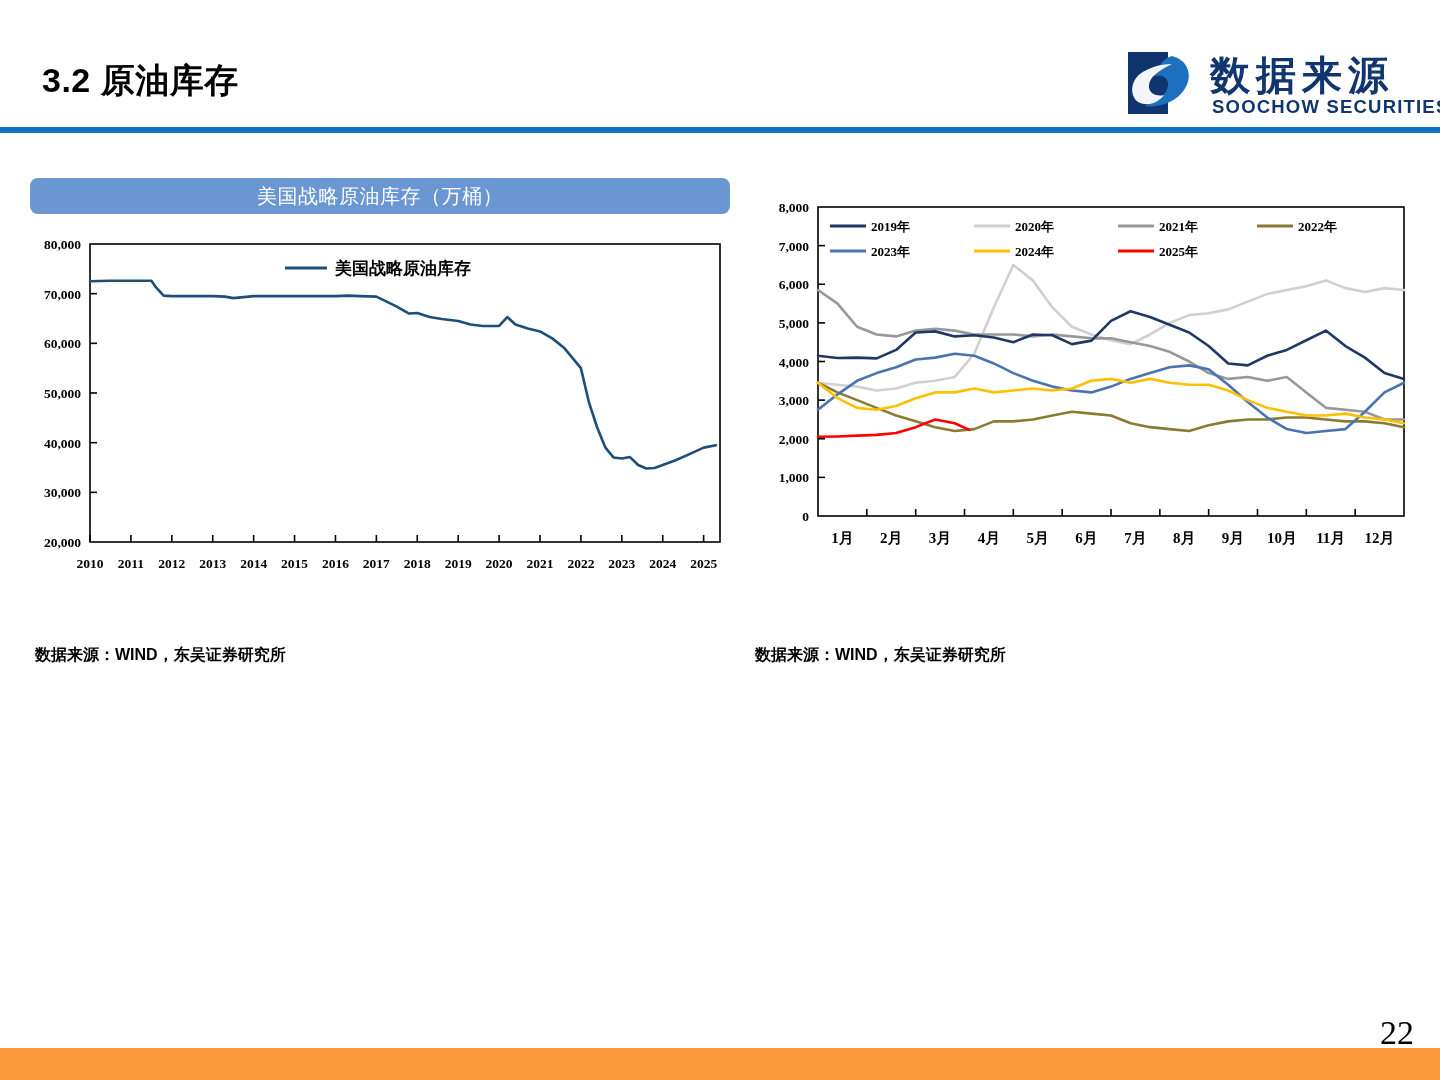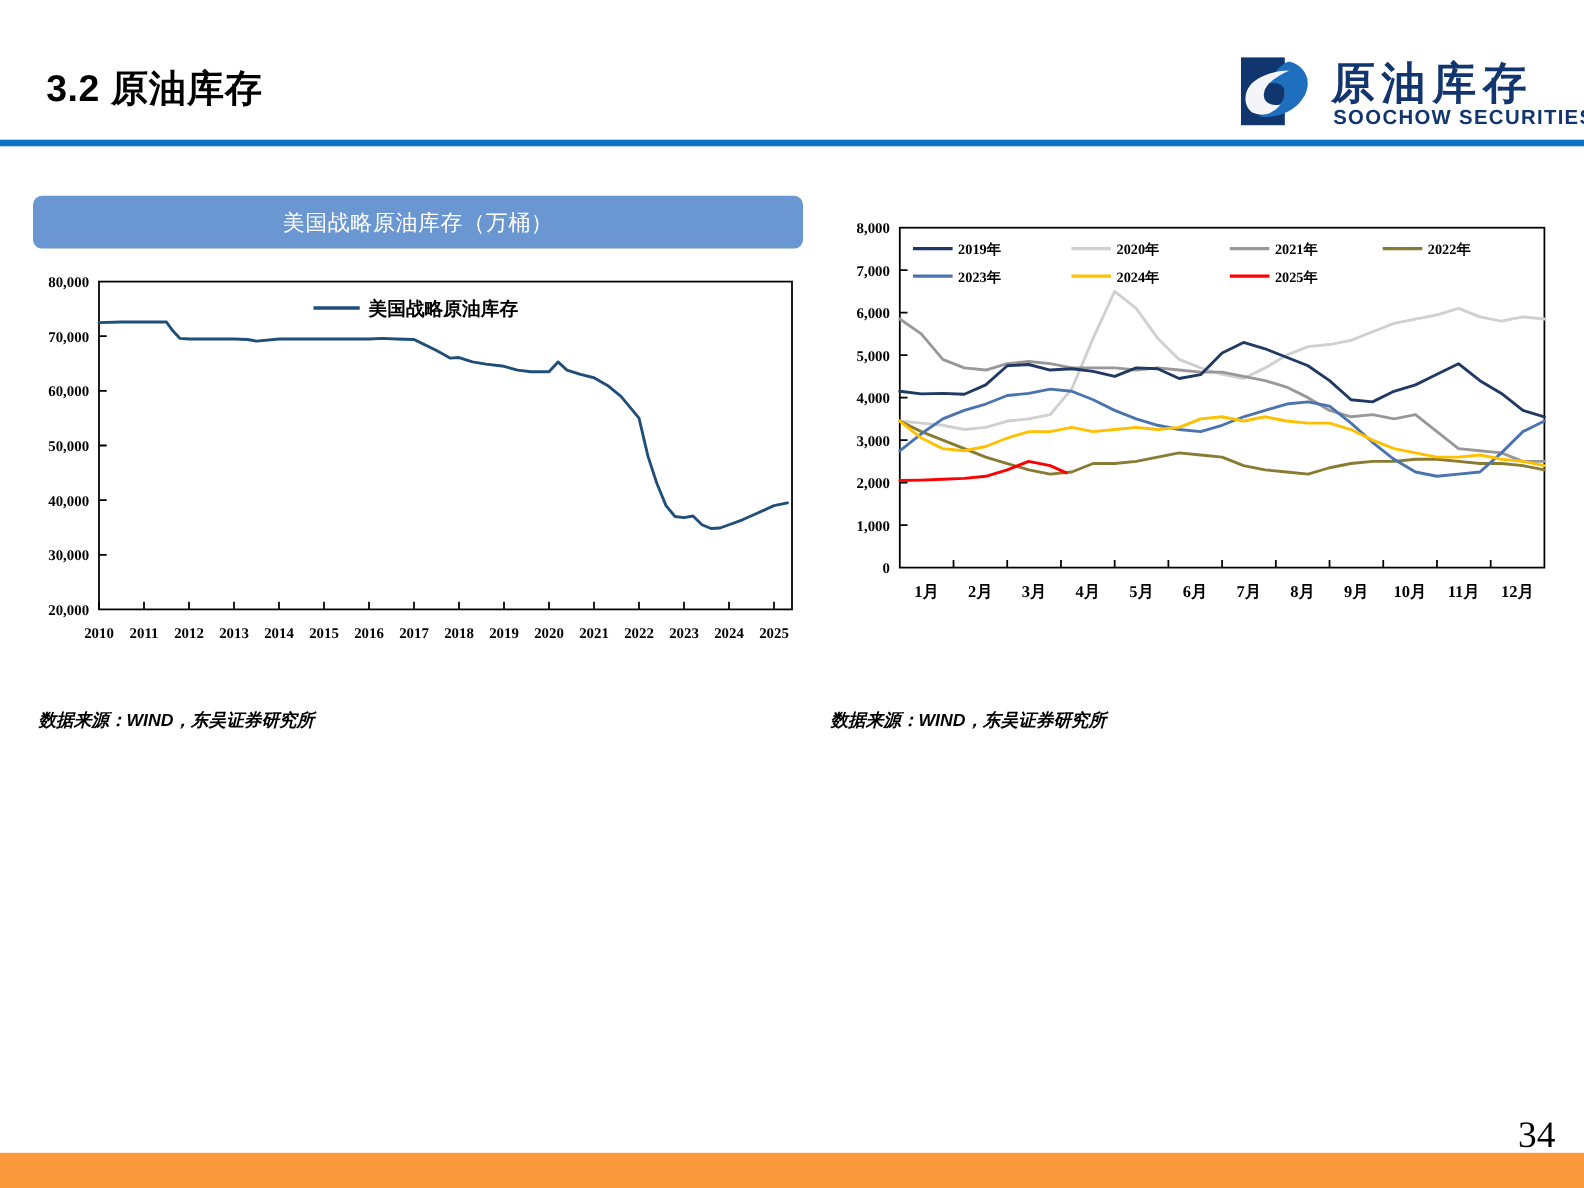--- a/index.html
+++ b/index.html
@@ -74,21 +74,21 @@
     color: #11356E;
     white-space: nowrap;
   }
 
   
   .panel { position: absolute; top: 178px; }
   #panel-left  { left: 30px;  width: 700px; }
   #panel-right { left: 752px; width: 660px; }
 
   .panel-title {
-    height: 48px;
+    height: 36px;
     border-radius: 8px;
     background: #6A96D2;
     color: #ffffff;
     font-size: 20px;
     display: flex;
     align-items: center;
     justify-content: center;
     letter-spacing: 0.5px;
   }
 
@@ -96,21 +96,20 @@
     position: relative;
     margin-top: 18px;
     background: #ffffff;
   }
   #chart-left-wrap  { width: 700px; height: 370px; }
   #chart-right-wrap { width: 660px; height: 370px; }
 
   .source-note {
     position: absolute;
     font-size: 16px;
-    font-style: italic;
     font-weight: bold;
     color: #000000;
     white-space: nowrap;
   }
   #source-left  { left: 35px;  top: 645px; }
   #source-right { left: 755px; top: 645px; }
 
   
   #footer-bar {
     position: absolute;
@@ -141,21 +140,21 @@
 <div id="header">
   <div id="page-title">3.2 原油库存</div>
   <div id="header-rule"></div>
 
   <div id="logo">
     <svg id="logo-mark" viewBox="0 0 68 62">
       <rect x="0" y="0" width="40" height="62" fill="#11356E"></rect>
       <path d="M44 4 C 60 8, 66 24, 56 38 C 48 50, 32 56, 16 54 C 28 50, 38 44, 40 34 C 41 26, 34 22, 26 24 C 30 14, 36 6, 44 4 Z" fill="#1F6FBF"></path>
       <path d="M10 50 C 2 44, 2 30, 12 22 C 20 16, 32 12, 44 12 C 32 18, 22 24, 21 33 C 20 41, 28 45, 36 43 C 30 51, 20 55, 10 50 Z" fill="#F3F5F9"></path>
     </svg>
-    <div id="logo-cn">原油库存</div>
+    <div id="logo-cn">数据来源</div>
     <div id="logo-en">SOOCHOW SECURITIES</div>
   </div>
 </div>
 
 <div class="panel" id="panel-left">
   <div class="panel-title">美国战略原油库存（万桶）</div>
   <div class="chart-wrap" id="chart-left-wrap">
     <svg id="svg-left" width="700" height="370" viewBox="0 0 700 370">
         <rect x="60" y="12" width="630" height="298" fill="none" stroke="#000" stroke-width="1.6"></rect>
         <text x="51" y="315" text-anchor="end" class="axis-label">20,000</text>
@@ -273,13 +272,13 @@
         <line x1="222" y1="55" x2="258" y2="55" stroke="#FFC000" stroke-width="3"></line>
         <text x="263" y="60" class="legend-text-sm">2024年</text>
         <line x1="366" y1="55" x2="402" y2="55" stroke="#FF0000" stroke-width="3"></line>
         <text x="407" y="60" class="legend-text-sm">2025年</text>
       </svg>
   </div>
 </div>
 <div class="source-note" id="source-right">数据来源：WIND，东吴证券研究所</div>
 
 <div id="footer-bar"></div>
-<div id="page-number">34</div>
+<div id="page-number">22</div>
 
 </body></html>

